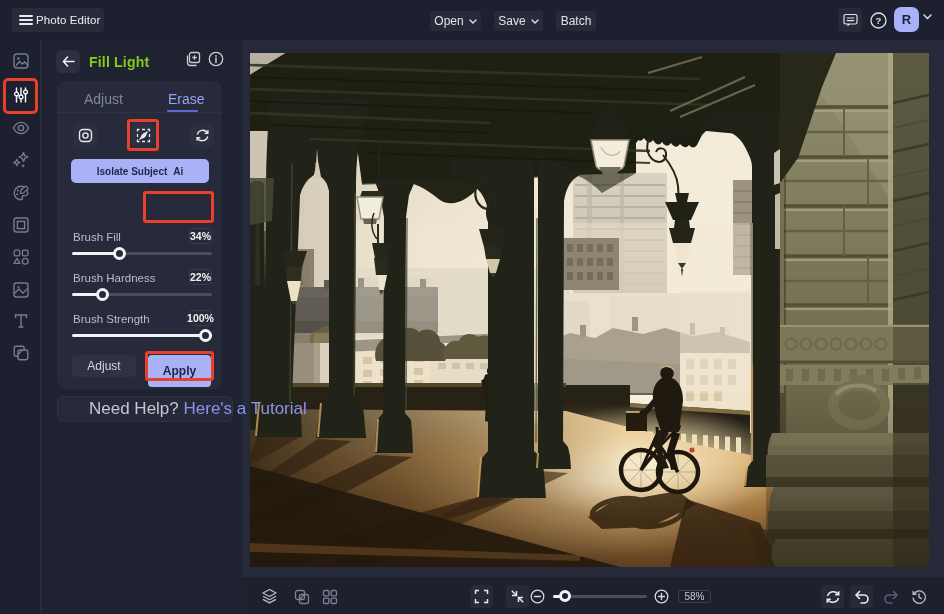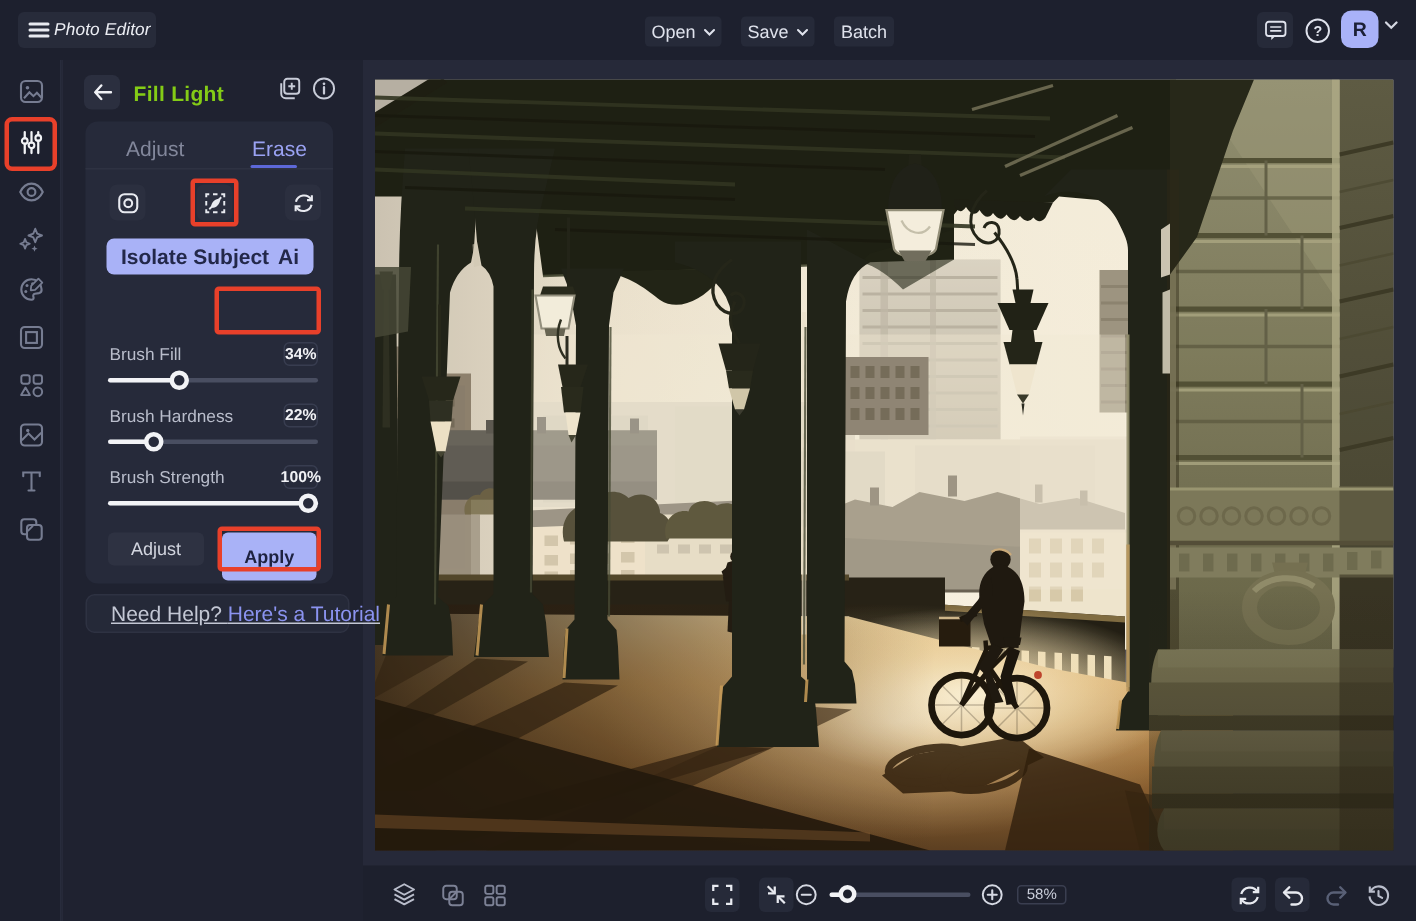--- a/index.html
+++ b/index.html
@@ -5,21 +5,21 @@
   * { margin:0; padding:0; box-sizing:border-box; }
   html,body { width:944px; height:614px; overflow:hidden; background:#262939; font-family:"Liberation Sans", sans-serif; }
   .abs { position:absolute; }
   #stage { position:relative; width:944px; height:614px; }
 
   
   #topbar { left:0; top:0; width:944px; height:40px; background:#1d202e; z-index:30; }
   #logobox { left:12px; top:8px; width:92px; height:24px; background:#272b3a; border-radius:4px; display:flex; align-items:center; }
   #logobox .burger { width:14px; height:10px; margin-left:7px; display:flex; flex-direction:column; justify-content:space-between; }
   #logobox .burger i { display:block; height:2px; background:#e8eaf0; border-radius:1px; }
-  #logobox span { color:#eceef4; font-size:11.5px; white-space:nowrap; margin-left:3px; letter-spacing:.1px;font-style:italic; }
+  #logobox span { color:#eceef4; font-size:11.5px; white-space:nowrap; margin-left:3px; letter-spacing:.1px; }
   .tbtn { top:11px; height:20px; background:#262a39; border-radius:3px; color:#dfe2ec; font-size:12px; display:flex; align-items:center; justify-content:center; gap:5px; }
   .tbtn svg { display:block; }
   #btn-open { left:430px; width:51px; }
   #btn-save { left:494px; width:49px; }
   #btn-batch { left:556px; width:40px; }
   #chatbtn { left:838px; top:8px; width:24px; height:24px; background:#262a39; border-radius:4px; display:flex; align-items:center; justify-content:center; }
   #helpbtn { left:866px; top:8px; width:24px; height:24px; display:flex; align-items:center; justify-content:center; }
   #avatar { left:894px; top:7px; width:25px; height:25px; background:#a9b2f8; border-radius:7px; color:#1c2036; font-weight:bold; font-size:13px; display:flex; align-items:center; justify-content:center; }
   #avchev { left:923px; top:14px; }
 
@@ -42,42 +42,42 @@
   #tab-erase { left:111px; color:#9aa2f2; }
   #tab-underline { left:110px; top:29px; width:31px; height:2px; background:#5d68d8; border-radius:1px; }
   #tabline { left:0px; top:31px; width:165px; height:1px; background:#2e3242; }
 
   .ibtn { position:absolute; top:42px; width:24px; height:24px; background:#2b2f3f; border-radius:5px; display:flex; align-items:center; justify-content:center; }
   #ib1 { left:16px; }
   #ib2 { left:74px; }
   #ib3 { left:133px; }
   #redbox-ib { left:70px; top:38px; width:32px; height:32px; border:3px solid #e8402a; border-radius:3px; z-index:5; }
 
-  #isolate { left:14px; top:78px; width:138px; height:24px; background:#a9b2f7; border-radius:5px; color:#23284a; font-size:14px; font-weight:bold; display:flex; align-items:center; justify-content:center; gap:6px; }
+  #isolate { left:14px; top:78px; width:138px; height:24px; background:#a9b2f7; border-radius:5px; color:#23284a; font-size:10px; font-weight:bold; display:flex; align-items:center; justify-content:center; gap:6px; }
   #isolate b { font-weight:bold; }
 
   #seg { left:15px; top:113px; width:137px; height:26px; border:1px solid #3a3f52; border-radius:4px; display:flex; }
   #seg .rm { flex:1; color:#dcdfe8; font-size:12px; display:flex; align-items:center; justify-content:center; }
   #seg .kp { flex:1; background:#474a73; border-radius:0 3px 3px 0; color:#c9cef4; font-size:12px; font-weight:bold; display:flex; align-items:center; justify-content:center; }
   #redbox-keep { left:86px; top:110px; width:71px; height:32px; border:3px solid #e8402a; border-radius:3px; z-index:5; }
 
   .srow { position:absolute; left:15px; width:140px; }
   .srow .lab { color:#b9bdcb; font-size:11.5px; position:absolute; left:1px; top:0; }
   .srow .val { position:absolute; right:0px; top:-3px; width:23px; height:16px; border:1px solid #383d50; border-radius:4px; color:#f0f1f5; font-size:10.5px; font-weight:bold; display:flex; align-items:center; justify-content:center; }
   .srow .track { position:absolute; left:0; top:21px; width:140px; height:3px; background:#494e61; border-radius:2px; }
   .srow .fill { position:absolute; left:0; top:21px; height:3px; background:#f2f3f6; border-radius:2px; }
   .srow .knob { position:absolute; top:16px; width:13px; height:13px; border:3px solid #f2f3f6; border-radius:50%; background:#262a3a; }
   #sr1 { top:150px; } #sr2 { top:191px; } #sr3 { top:232px; }
 
   #cancel { left:15px; top:274px; width:64px; height:22px; background:#2e3242; border-radius:4px; color:#d2d5df; font-size:12px; display:flex; align-items:center; justify-content:center; }
   #apply { left:91px; top:274px; width:63px; height:32px; background:#a9b2f7; border-radius:4px; color:#1e2240; font-size:12px; font-weight:bold; display:flex; align-items:center; justify-content:center; }
   #redbox-apply { left:88px; top:270px; width:69px; height:30px; border:3px solid #e8402a; border-radius:3px; z-index:5; }
 
   #helpbox { left:15px; top:356px; width:176px; height:26px; background:#252938; border:1px solid #2e3242; border-radius:6px; display:flex; align-items:center; }
-  #helpbox .txt { font-size:14px; margin-left:7px; color:#c3c7d4; white-space:nowrap;text-decoration:underline; }
+  #helpbox .txt { font-size:17px; margin-left:22px; color:#c3c7d4; white-space:nowrap; }
   #helpbox .lnk { color:#8b93f0; }
 
   
   #canvas { left:242px; top:40px; width:702px; height:574px; background:#262939; z-index:1; }
   #photo { left:8px; top:13px; width:679px; height:514px; }
 
   
   #botbar { left:242px; top:577px; width:702px; height:37px; background:#1d202d; z-index:10; }
   .bic { position:absolute; z-index:11; top:585px; width:23px; height:23px; display:flex; align-items:center; justify-content:center; border-radius:4px; }
   .bic.bg { background:#262a39; }

